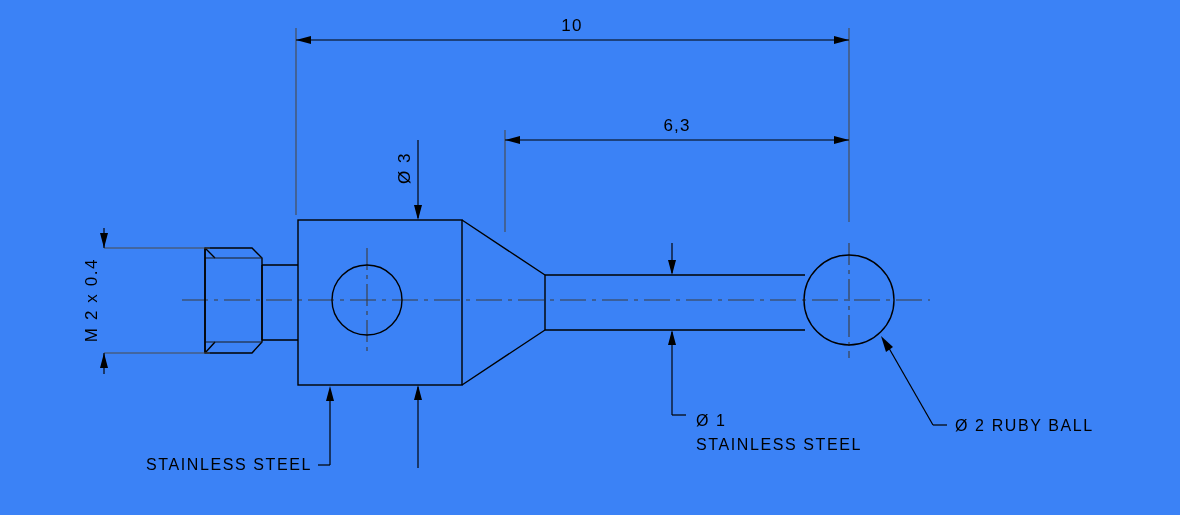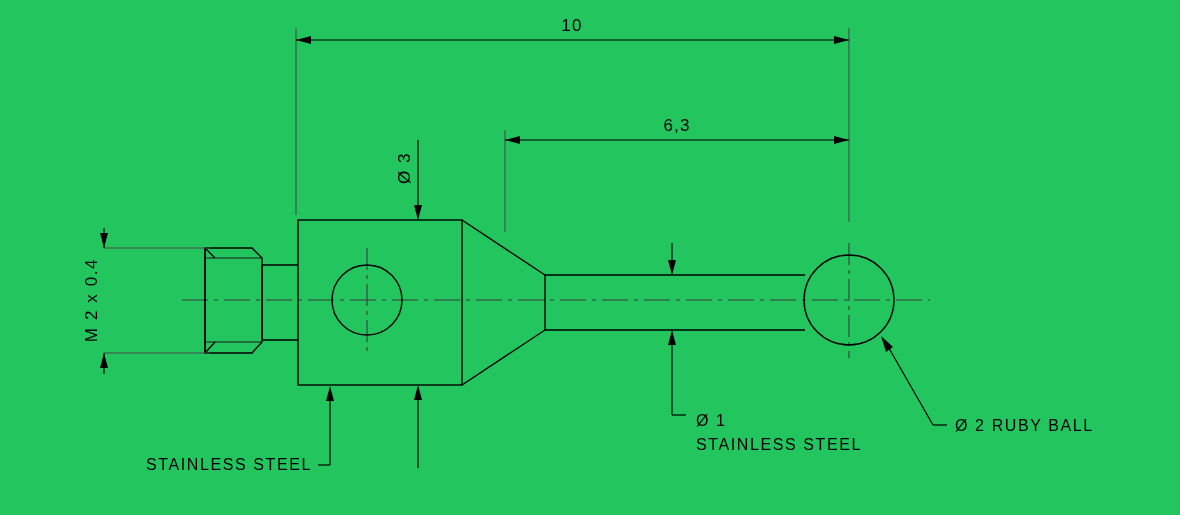--- a/index.html
+++ b/index.html
@@ -10,21 +10,21 @@
   body {
     width: 1180px;
     height: 515px;
     font-family: "Liberation Sans", sans-serif;
     overflow: hidden;
   }
   #drawing-root {
     position: relative;
     width: 1180px;
     height: 515px;
-    background: #22c55e;
+    background: #3b82f6;
   }
   svg#cad {
     display: block;
     width: 1180px;
     height: 515px;
   }
   .solid {
     fill: none;
     stroke: #000000;
     stroke-width: 1.4;

